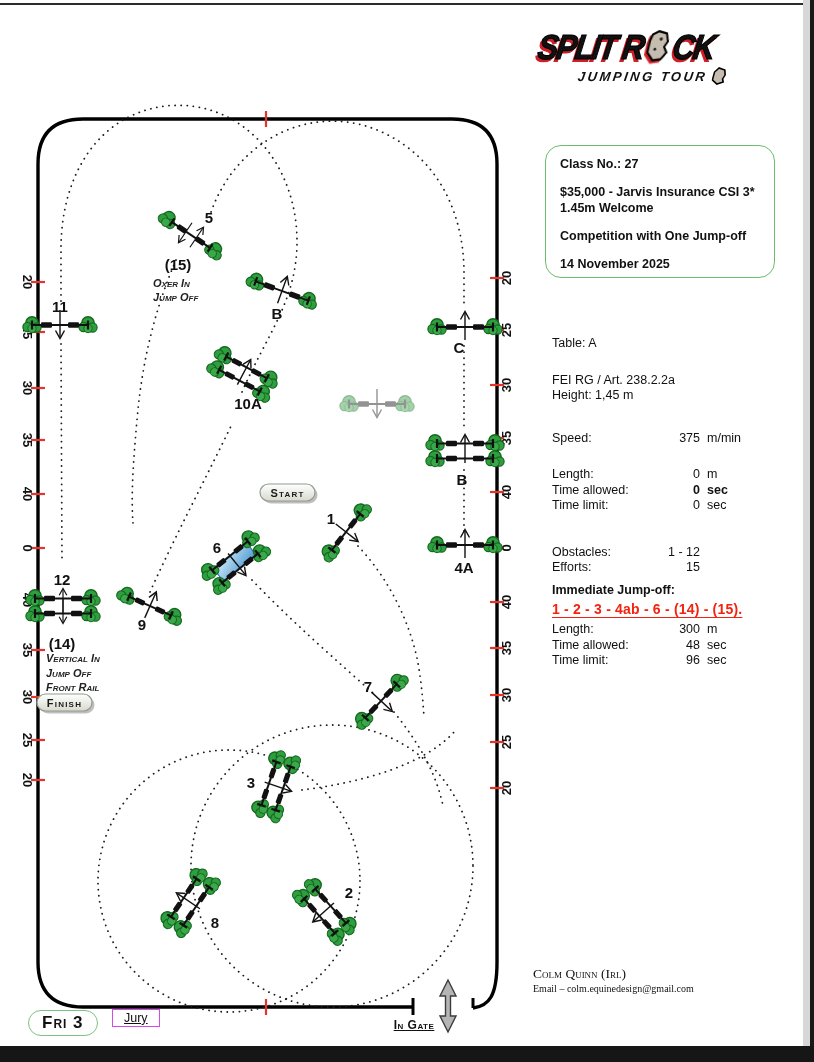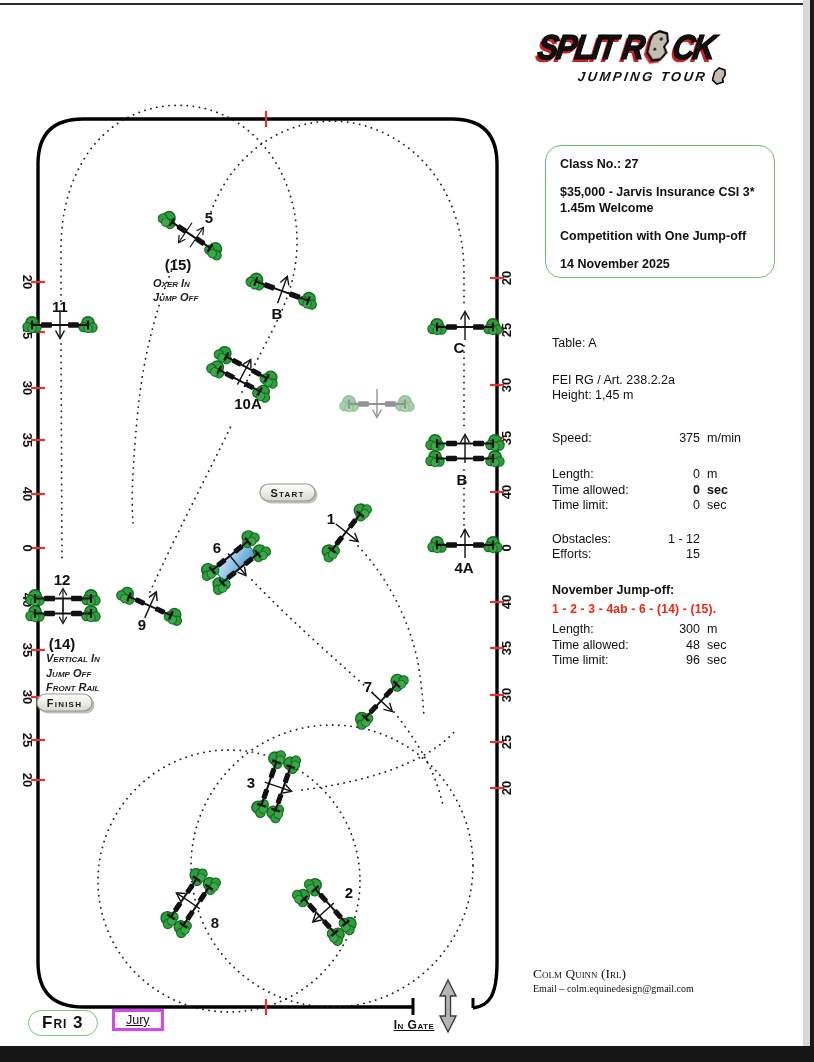--- a/index.html
+++ b/index.html
@@ -29,44 +29,44 @@
 
   
   .class-box{position:absolute;left:545px;top:145px;width:230px;height:133px;
              border:1.7px solid #6cbe6f;border-radius:16px;box-sizing:border-box;
              padding:11px 14px;font-size:12.5px;font-weight:bold;line-height:1.22;}
   .class-box .grp{margin-top:13px;}
   .class-box .grp:first-child{margin-top:0;}
 
   
   .details{position:absolute;left:552px;top:336px;width:200px;font-size:12.5px;line-height:15.5px;}
-  .mt14{margin-top:21px;} .mt27{margin-top:27px;} .mt25{margin-top:18px;}
+  .mt14{margin-top:21px;} .mt27{margin-top:27px;} .mt25{margin-top:31px;}
   .row{display:flex;}
   .row .lbl{flex:1;}
   .row .val{width:44px;text-align:right;}
   .row .unit{width:52px;padding-left:7px;box-sizing:border-box;}
   .row.bold .val,.row.bold .unit{font-weight:bold;}
 
   .jumpoff{position:absolute;left:552px;top:583px;width:214px;font-size:12.5px;line-height:15.5px;}
   .jo-head{font-weight:bold;}
-  .jo-seq{color:#f3230f;font-weight:bold;font-size:12px;letter-spacing:.2px;
-          text-underline-offset:3px;margin:3px 0 5px 0;white-space:nowrap;}
+  .jo-seq{color:#f3230f;font-weight:bold;font-size:14px;letter-spacing:.2px;
+          text-decoration:underline;text-underline-offset:3px;margin:3px 0 5px 0;white-space:nowrap;}
   .jumpoff .row{width:200px;}
 
   
   .designer{position:absolute;left:533px;top:966px;width:260px;
             font-family:"Liberation Serif",serif;font-size:13px;line-height:15px;}
   .designer .head{font-variant:small-caps;font-weight:bold;text-decoration:underline;font-size:12.5px;}
   .designer .name{font-variant:small-caps;font-size:13.5px;}
   .designer .mail{font-size:10px;}
 
   
   .fri{position:absolute;left:28px;top:1010px;padding:2px 13px;border:1.6px solid #7cc47f;
        border-radius:13px;font-weight:bold;font-size:17px;font-variant:small-caps;letter-spacing:1px;}
-  .jury{position:absolute;left:112px;top:1009px;padding:1px 11px;border:3px solid #d946ef;
+  .jury{position:absolute;left:112px;top:1009px;padding:1px 11px;border:1px solid #d946ef;
         font-size:12.5px;text-decoration:underline;}
   .ingate{position:absolute;left:383px;top:1018px;width:62px;text-align:center;font-weight:bold;
           font-size:12px;font-variant:small-caps;letter-spacing:.5px;text-decoration:underline;}
 
   
   svg text{font-family:"Liberation Sans",sans-serif;}
   .jlabel{font-size:15px;font-weight:bold;fill:#111;text-anchor:middle;}
   .note{font-size:11px;font-style:italic;font-weight:600;font-variant:small-caps;fill:#222;}
   .pill-txt{font-size:11px;font-weight:bold;font-variant:small-caps;letter-spacing:1.2px;
             fill:#1a1a1a;text-anchor:middle;}
@@ -546,21 +546,21 @@
       <span class="unit"></span>
     </div>
     <div class="row">
       <span class="lbl">Efforts:</span>
       <span class="val" style="width:52px">15</span>
       <span class="unit"></span>
     </div>
   </div>
 
   <div class="jumpoff">
-    <div class="jo-head">November Jump-off:</div>
+    <div class="jo-head">Immediate Jump-off:</div>
     <div class="jo-seq">1 - 2 - 3 - 4ab - 6 - (14) - (15).</div>
     <div class="row">
       <span class="lbl">Length:</span>
       <span class="val">300</span>
       <span class="unit">m</span>
     </div>
     <div class="row">
       <span class="lbl">Time allowed:</span>
       <span class="val">48</span>
       <span class="unit">sec</span>

